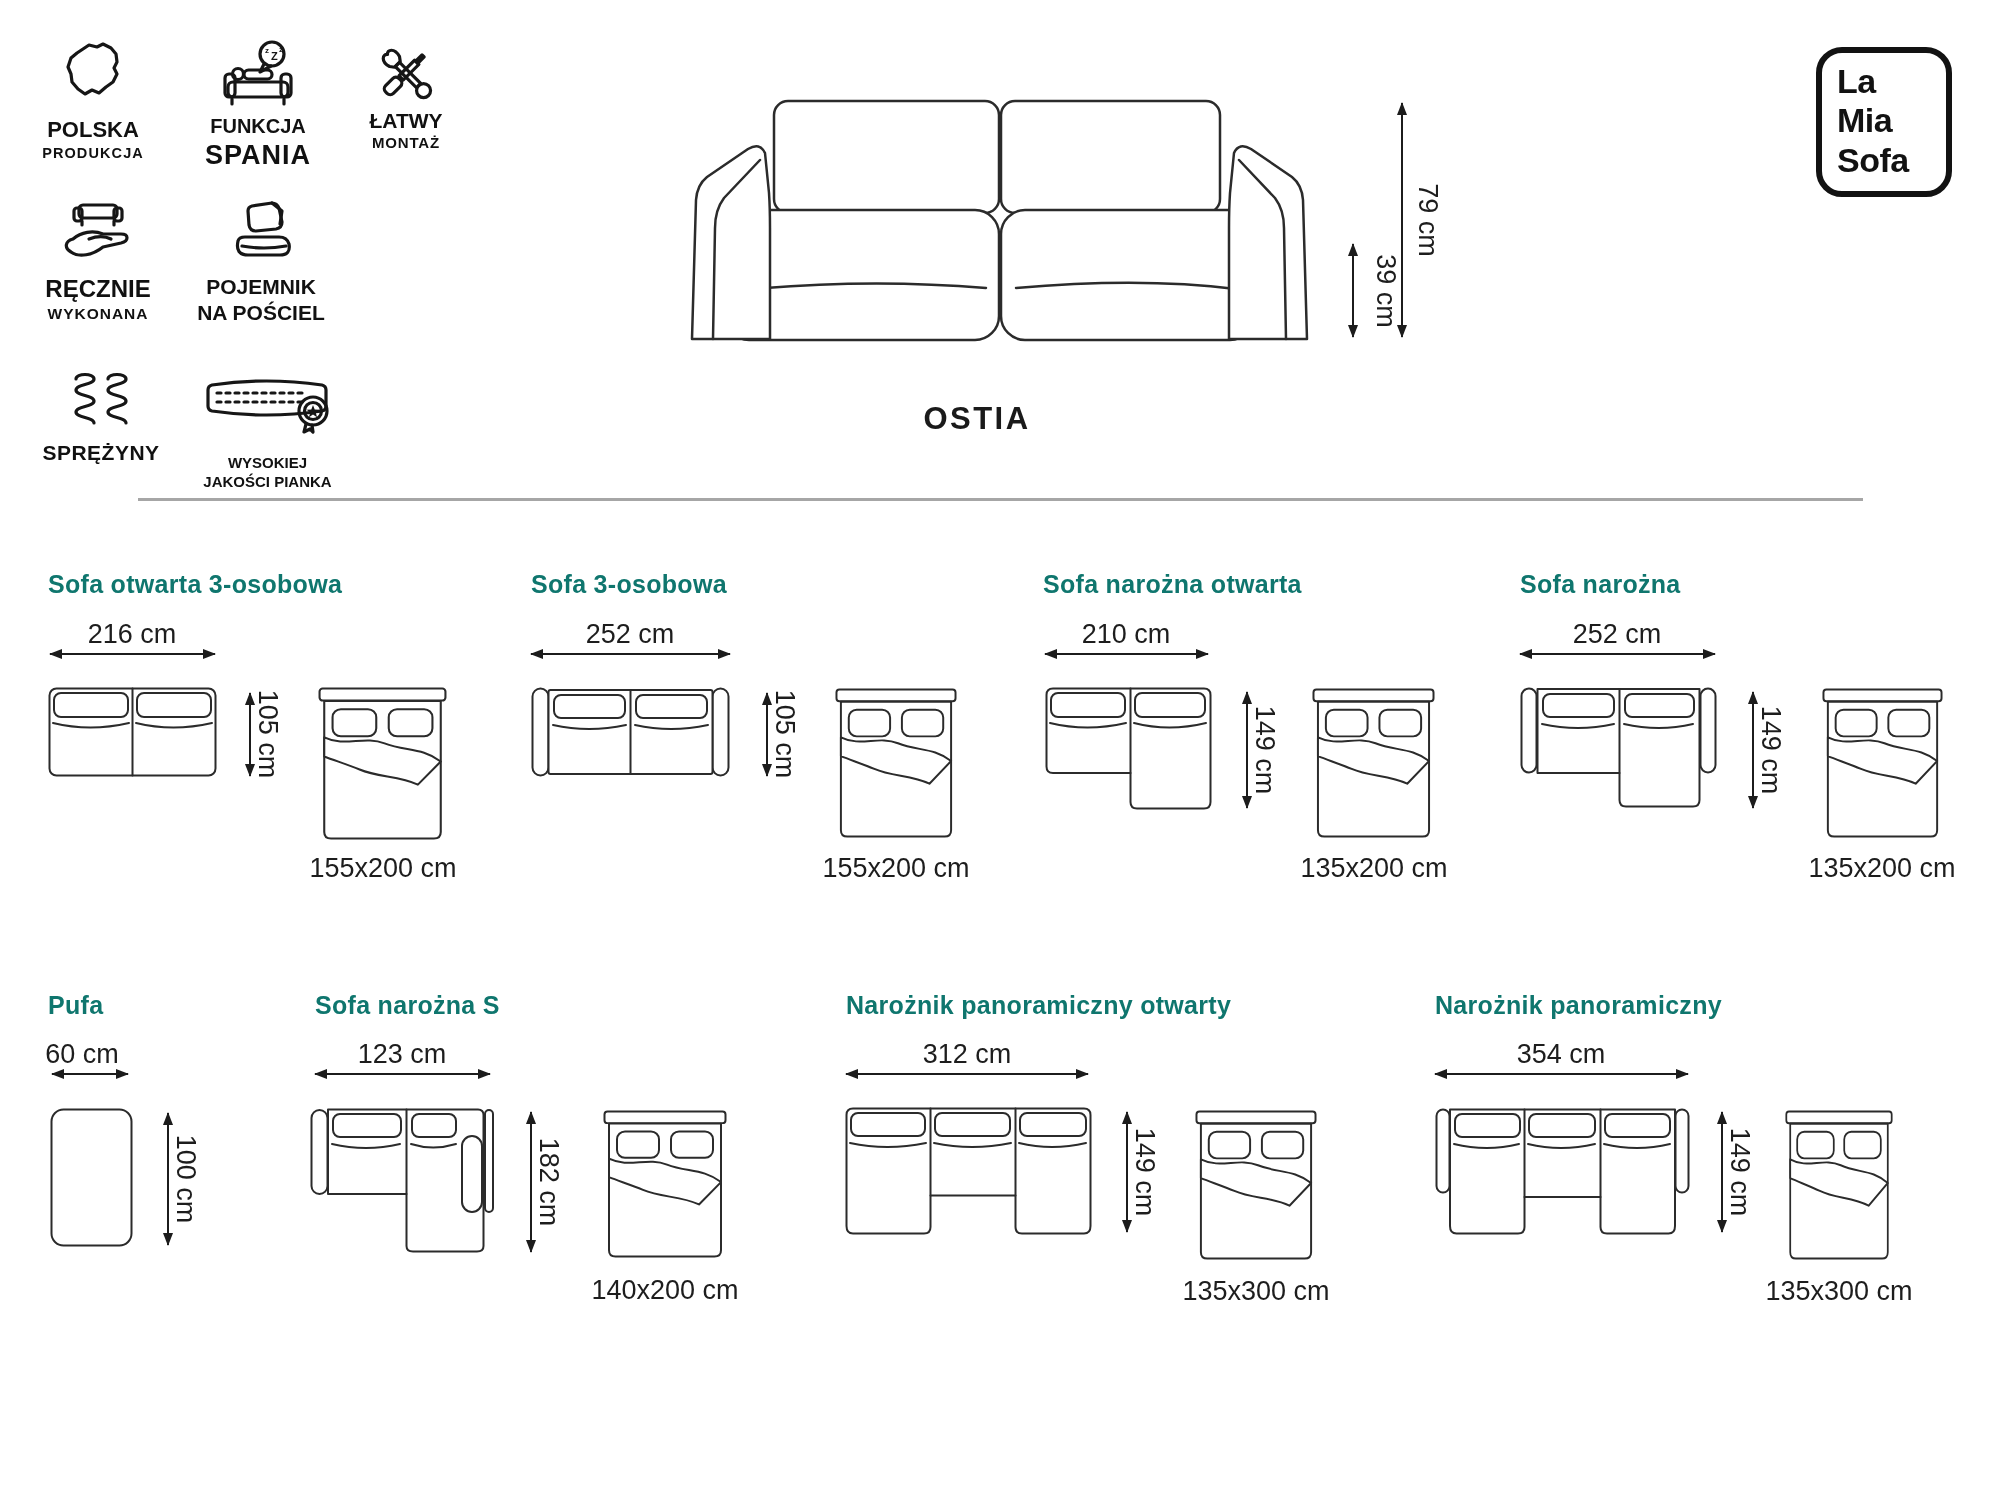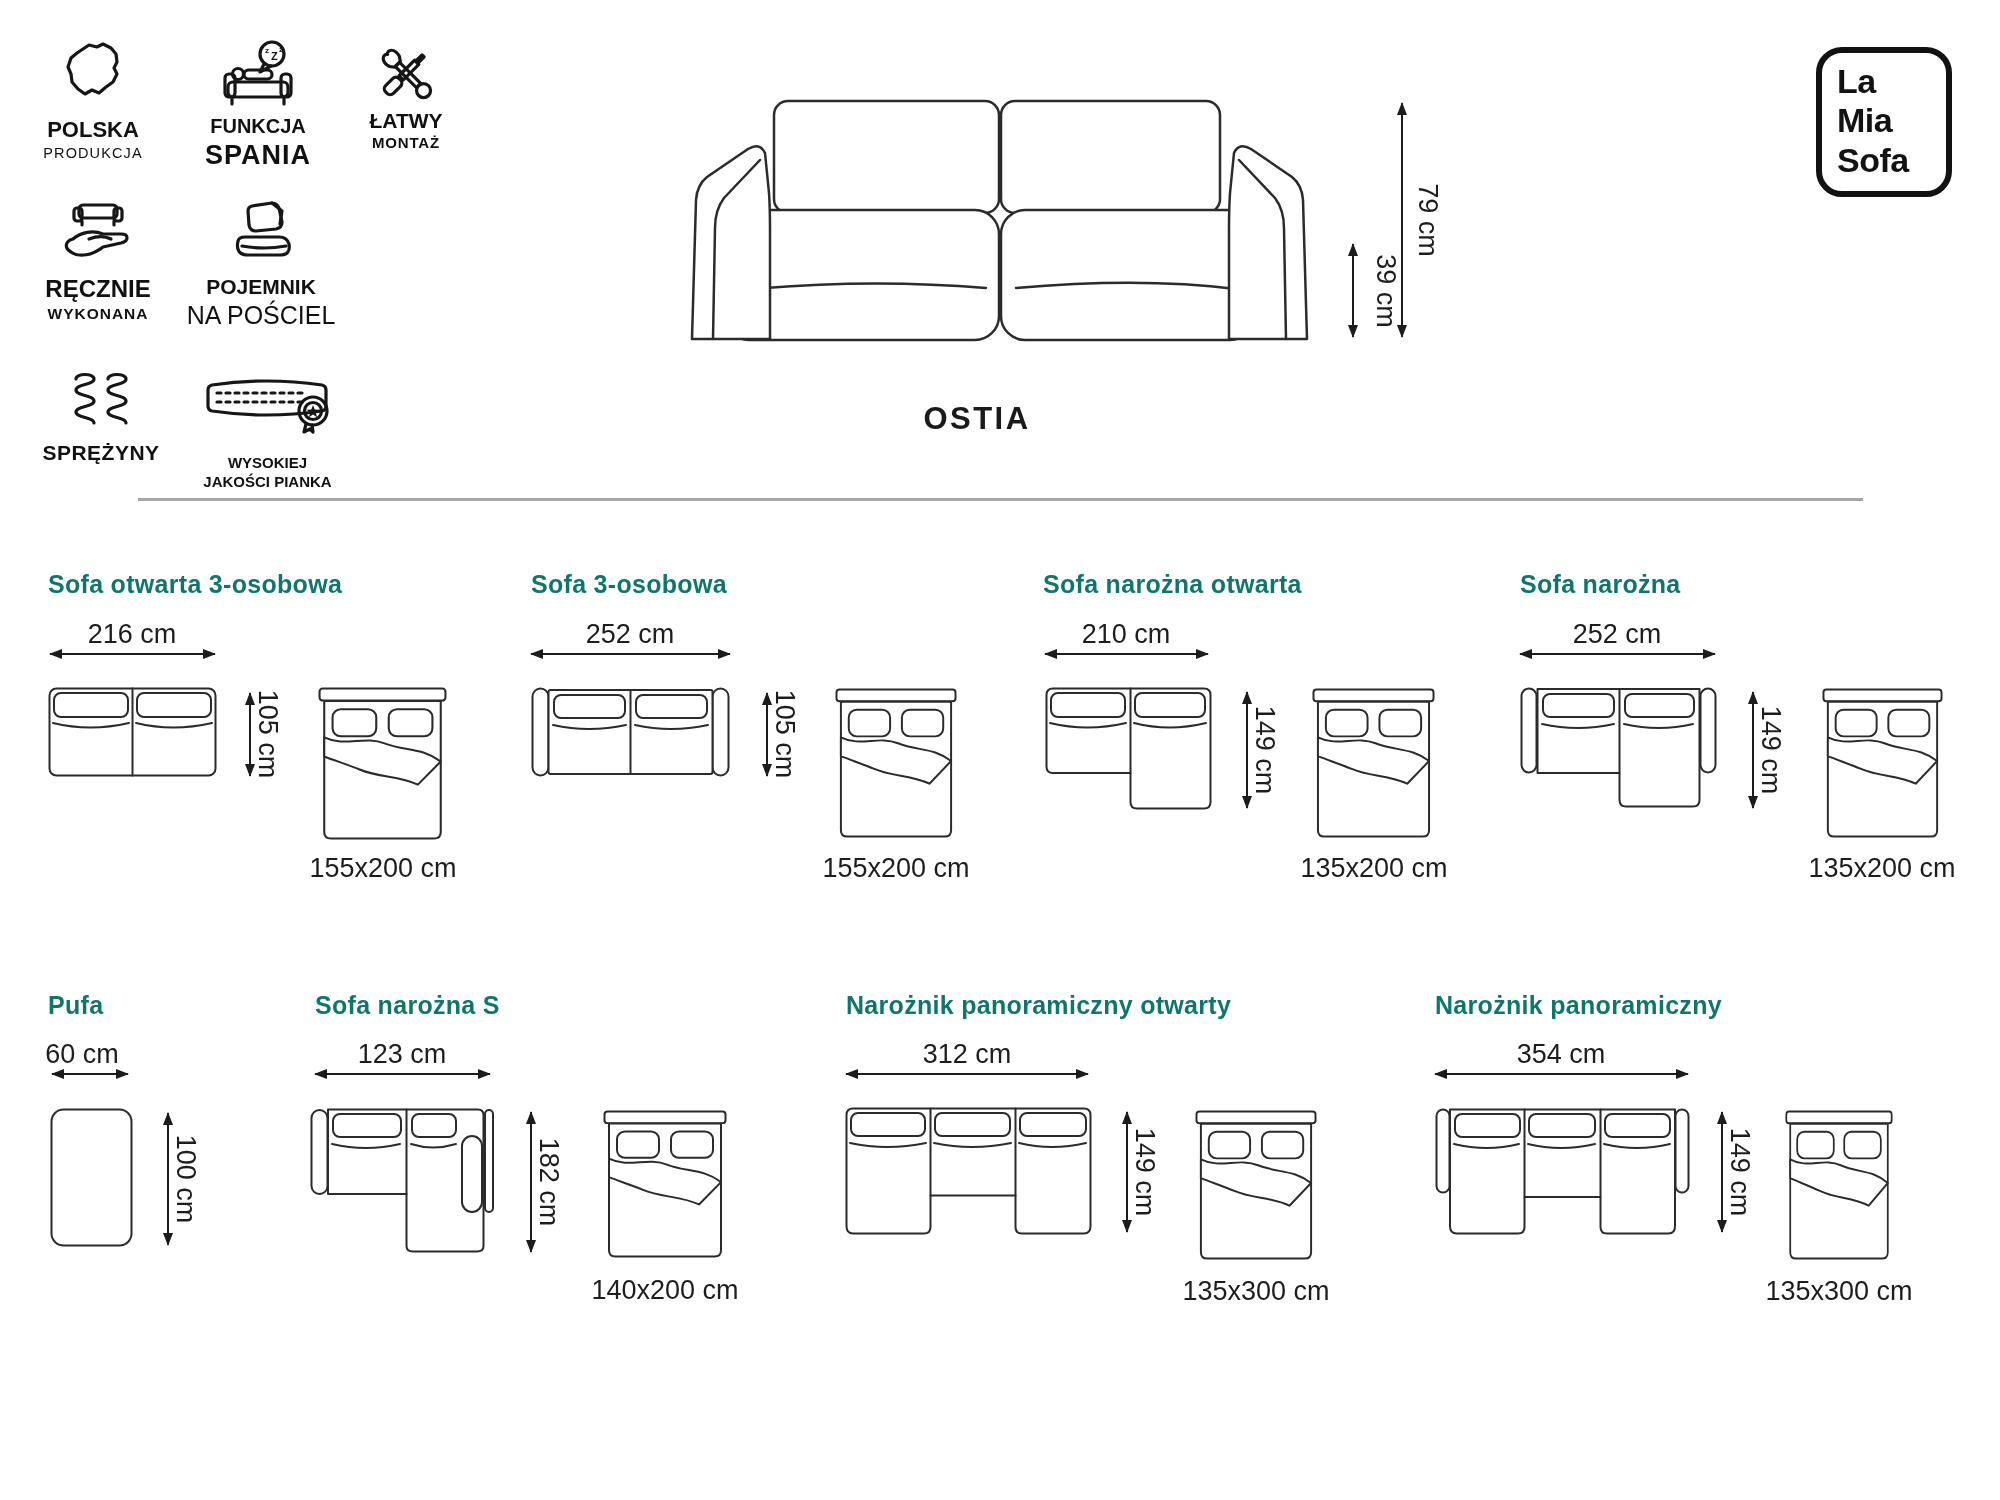--- a/index.html
+++ b/index.html
@@ -53,21 +53,21 @@
       <rect class="ln" x="68" y="22" width="42" height="27" rx="8"></rect>
       <path class="ln" d="M6,50 C26,60 44,48 64,56 C84,64 100,60 118,74 L96,97 C78,88 58,90 40,82 C28,77 16,73 6,69 Z"></path>
     </symbol>
   </svg>
 
   <div class="feat" style="left:28px;top:40px;width:130px">
     <svg width="68" height="70" viewBox="0 0 68 70">
       <path class="ic" d="M24,9 L30,5 L38,7 L44,4 L52,8 L57,14 L58,22 L55,28 L58,34 L54,42 L47,47 L40,53 L33,50 L26,54 L19,49 L13,42 L12,34 L9,27 L12,18 L18,13 Z"></path>
     </svg>
     <div class="lbl" style="font-size:22px;font-weight:700;margin-top:6px">POLSKA</div>
-    <div class="lbl" style="font-size:14.5px;font-weight:400;letter-spacing:1.1px">PRODUKCJA</div>
+    <div class="lbl" style="font-size:14.5px;font-weight:700;letter-spacing:1.1px">PRODUKCJA</div>
   </div>
 
   <div class="feat" style="left:190px;top:40px;width:136px">
     <svg width="76" height="70" viewBox="0 0 76 70">
       <circle class="ic" cx="52" cy="14" r="12"></circle>
       <path class="ic" d="M44,24 L40,32 L51,26"></path>
       <text x="45" y="13" font-size="8" font-weight="700" fill="#161616">z</text>
       <text x="51" y="20" font-size="11" font-weight="700" fill="#161616">Z</text>
       <text x="59" y="12" font-size="8" font-weight="700" fill="#161616">z</text>
       <rect class="ic" x="8" y="42" width="60" height="15" rx="5"></rect>
@@ -114,21 +114,21 @@
   </div>
 
   <div class="feat" style="left:186px;top:198px;width:150px">
     <svg width="74" height="70" viewBox="0 0 74 70">
       <path class="ic" d="M28,8 L48,5 Q53,5 55,10 L58,24 Q58,30 52,31 L32,33 Q26,33 25,27 L24,13 Q24,9 28,8 Z"></path>
       <path class="ic" d="M48,5 L58,13 L56,26"></path>
       <path class="ic" d="M14,43 Q11,57 24,57 L56,57 Q67,57 65,46 Q63,39 55,39 L21,39 Q15,39 14,43 Z"></path>
       <path class="ic" d="M18,48 Q40,52 62,48"></path>
     </svg>
     <div class="lbl" style="font-size:21px;font-weight:700;margin-top:6px">POJEMNIK</div>
-    <div class="lbl" style="font-size:25px;font-weight:400">NA POŚCIEL</div>
+    <div class="lbl" style="font-size:21px;font-weight:700">NA POŚCIEL</div>
   </div>
 
   <div class="feat" style="left:36px;top:368px;width:130px">
     <svg width="66" height="64" viewBox="0 0 66 64">
       <path class="ic" transform="translate(8,5)" d="M0,6 C0,0 18,0 18,6 C18,12 0,11 0,17 C0,23 18,22 18,28 C18,34 0,33 0,39 C0,45 18,44 18,50"></path>
       <path class="ic" transform="translate(40,5)" d="M0,6 C0,0 18,0 18,6 C18,12 0,11 0,17 C0,23 18,22 18,28 C18,34 0,33 0,39 C0,45 18,44 18,50"></path>
     </svg>
     <div class="lbl" style="font-size:21px;font-weight:700;margin-top:8px;letter-spacing:.5px">SPRĘŻYNY</div>
   </div>
 

